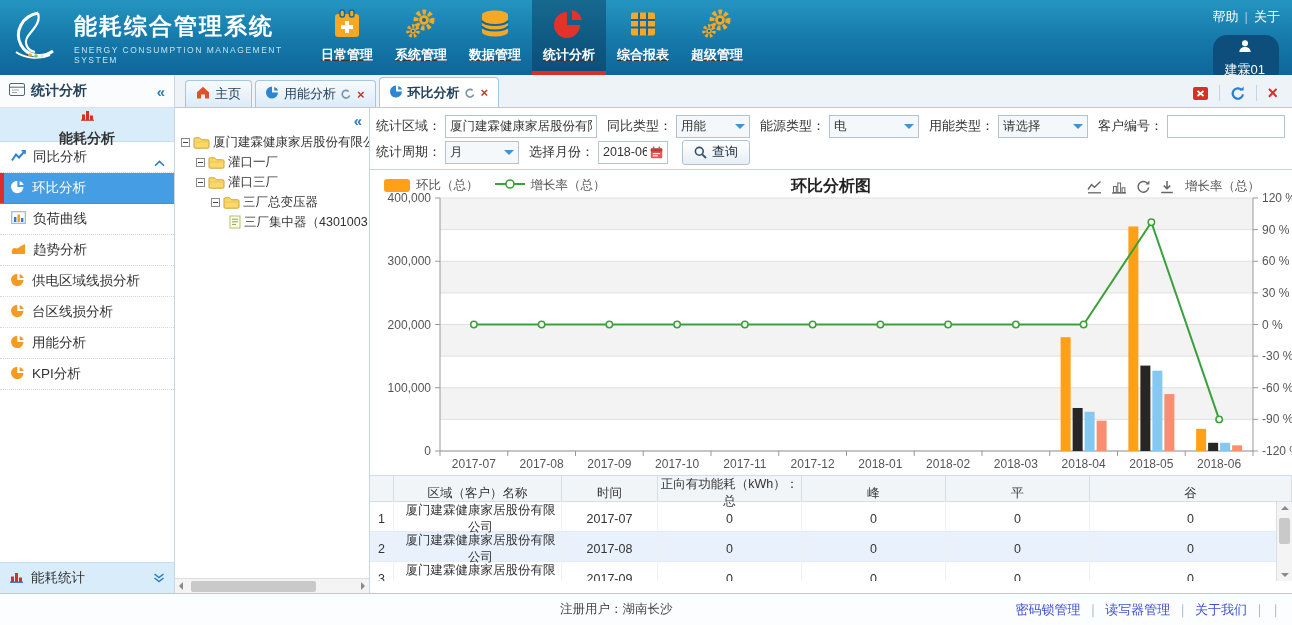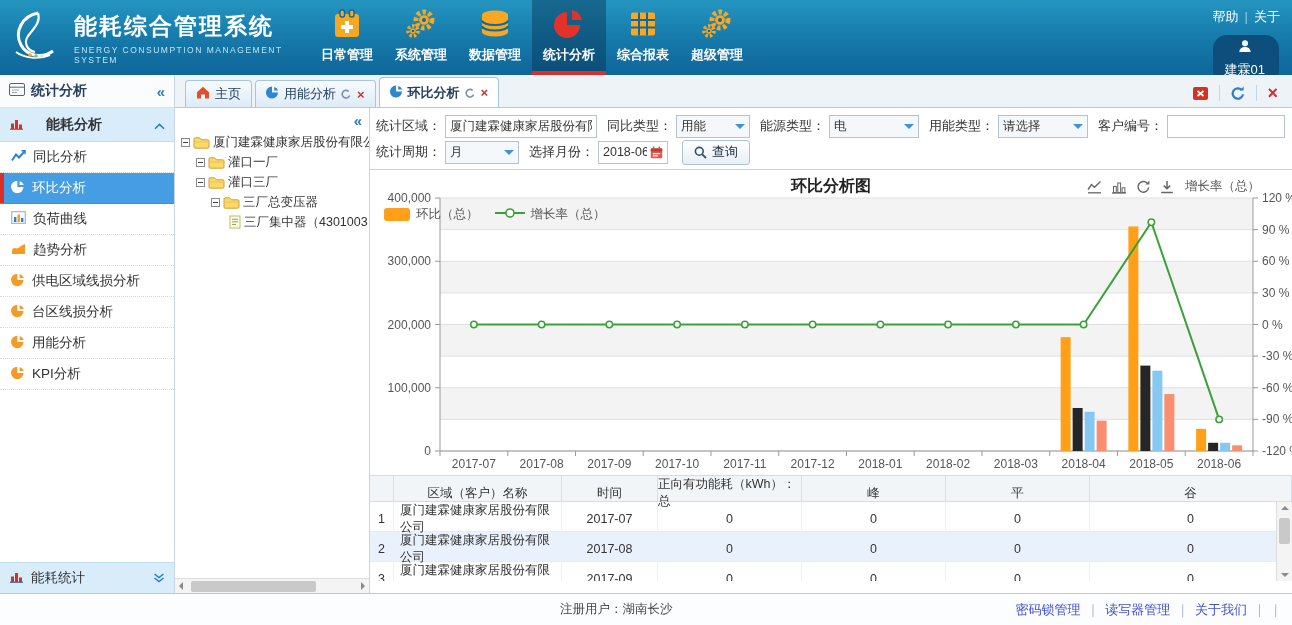--- a/index.html
+++ b/index.html
@@ -6,35 +6,35 @@
   html,body { width:1292px; height:625px; overflow:hidden; font-family:"Liberation Sans","DejaVu Sans",sans-serif; font-size:13px; color:#333; background:#fff; }
   .app { position:relative; width:1292px; height:625px; }
 
   
   .header { position:absolute; left:0; top:0; width:100%; height:75px; background:linear-gradient(180deg,#2495c0 0%,#1578a9 55%,#0f6699 100%); display:flex; align-items:center; }
   .logo-wrap { display:flex; align-items:center; padding-left:8px; width:300px; }
   .logo-text { margin-left:6px; }
   .logo-title { color:#fff; font-size:23px; font-weight:bold; letter-spacing:2px; }
   .logo-sub { color:#bfe3ef; font-size:8.5px; letter-spacing:1.5px; margin-top:3px; }
   .nav { display:flex; height:75px; margin-left:10px; }
-  .nav-item { position:relative; width:74px; height:75px; display:flex; flex-direction:column; align-items:center; justify-content:flex-start; padding-top:9px; cursor:pointer; }
+  .nav-item { position:relative; width:74px; height:75px; display:flex; flex-direction:column; align-items:center; justify-content:flex-start; padding-top:9px; cursor:pointer;text-decoration:underline; }
   .nav-item .nav-label { color:#fff; font-size:13px; font-weight:bold; margin-top:4px; }
   .nav-item.active { background:rgba(6,52,84,.45); }
   .nav-item.active::after { content:""; position:absolute; left:0; bottom:0; width:100%; height:4px; background:#d92f28; }
   .hdr-right { position:absolute; right:12px; top:8px; }
   .hdr-links { color:#fff; font-size:13px; }
   .hdr-links span.lnk { cursor:pointer; }
   .hdr-links .sep { color:#9cc9de; margin:0 6px; }
   .user-pill { margin-top:9px; background:#0d4e7c; border-radius:14px; padding:4px 14px 5px 12px; color:#fff; display:inline-flex; align-items:center; gap:5px; cursor:pointer; font-size:13px;flex-direction:column; }
 
   
   .sidebar { position:absolute; left:0; top:75px; width:175px; bottom:32px; background:#fff; border-right:1px solid #c7d6e4; }
   .sb-header { height:33px; display:flex; align-items:center; padding:0 9px; border-bottom:1px solid #d9e2ec; background:#fbfcfd; font-weight:bold; font-size:14px; color:#26415c; gap:6px; }
   .sb-collapse { margin-left:auto; color:#2a7fc0; font-weight:bold; font-size:15px; cursor:pointer; }
-  .sb-group { height:34px; display:flex; align-items:center; gap:22px; padding:0 9px; background:#d9ecfa; border-bottom:1px solid #c2dcf0; font-weight:bold; font-size:14px; color:#333; cursor:pointer; }
+  .sb-group { height:34px; display:flex; align-items:center; gap:6px; padding:0 9px; background:#d9ecfa; border-bottom:1px solid #c2dcf0; font-weight:bold; font-size:14px; color:#333; cursor:pointer;flex-direction:column; }
   .sb-group .chev { margin-left:auto; }
   .sb-item { height:31px; display:flex; align-items:center; gap:7px; padding-left:11px; border-bottom:1px dotted #d8d8d8; font-size:13.5px; cursor:pointer; position:relative; }
   .sb-item.active { background:#459ee3; color:#fff; border-bottom:1px solid #3c92d4; }
   .sb-item.active::before { content:""; position:absolute; left:0; top:0; bottom:0; width:4px; background:#d92f28; }
   .sb-bottom { position:absolute; left:0; right:0; bottom:0; height:31px; display:flex; align-items:center; gap:7px; padding:0 9px; background:#d9ecfa; border-top:1px solid #c2dcf0; font-size:13.5px; cursor:pointer; }
   .sb-bottom .chev { margin-left:auto; }
 
   
   .right-region { position:absolute; left:175px; top:75px; right:0; bottom:32px; }
   .tabbar { height:33px; background:#eef3f8; border-bottom:1px solid #aecde8; display:flex; align-items:flex-end; padding-left:10px; gap:3px; }
@@ -64,30 +64,30 @@
   .f-lab { color:#333; margin:0 4px 0 10px; }
   .f-row .f-lab:first-child { margin-left:0; }
   .ctl { height:23px; border:1px solid #b4c3d1; background:#fff; display:inline-flex; align-items:center; padding:0 4px; font-size:12.5px; color:#333; overflow:hidden; white-space:nowrap; }
   .ctl.sel { background:#f4f8fb; justify-content:space-between; cursor:pointer; }
   .ctl.date { justify-content:space-between; cursor:pointer; }
   .chev-dn { width:0; height:0; border:5px solid transparent; border-top-color:#3f94d8; margin-top:5px; margin-left:4px; }
   .btn-query { height:25px; margin-left:14px; padding:0 11px; border:1px solid #aec2d6; border-radius:3px; background:linear-gradient(180deg,#ffffff,#e7eef5); display:inline-flex; align-items:center; gap:5px; cursor:pointer; font-size:13px; color:#234; }
 
   
   .chart-panel { position:relative; height:305px; background:#fff; }
-  .legend { position:absolute; left:14px; top:7px; display:flex; align-items:center; gap:16px; z-index:2;margin-top:29px; }
+  .legend { position:absolute; left:14px; top:7px; display:flex; align-items:center; gap:16px; z-index:2; }
   .leg-item { display:flex; align-items:center; gap:6px; font-size:12.5px; color:#555; cursor:pointer; }
   .leg-swatch { width:26px; height:13px; border-radius:3px; }
   .chart-title { position:absolute; left:0; top:6px; width:100%; text-align:center; font-size:16px; font-weight:bold; color:#222; z-index:1; }
   .toolbox { position:absolute; right:32px; top:8px; display:flex; align-items:center; gap:9px; z-index:2; }
   .toolbox .tbi { cursor:pointer; display:inline-flex; }
   .toolbox .axis-name { font-size:12.5px; color:#555; margin-left:2px; }
 
   
-  .dtable { position:relative; height:106px; overflow:hidden; border-top:1px solid #cfdceb; }
+  .dtable { position:relative; height:106px; overflow:hidden; border-top:1px solid #cfdceb;text-align:center; }
   .t-head,.t-row { display:grid; grid-template-columns:24px 168px 96px 144px 144px 144px 1fr; }
   .t-head { height:26px; background:#f2f5f8; border-bottom:1px solid #d5dde6; font-size:12.5px; }
   .t-head .tc { display:flex; align-items:center; justify-content:center; border-right:1px solid #d5dde6; color:#333; }
   .t-row { height:30px; border-bottom:1px solid #e6ecf3; font-size:12.5px; cursor:pointer; }
   .t-row .tc { display:flex; align-items:center; justify-content:center; border-right:1px solid #edf1f6; color:#333; }
   .t-row .tc.name { justify-content:flex-start; padding-left:6px; }
   .t-row.stripe { background:#e9f2fc; }
   .vbar { position:absolute; right:0; top:26px; bottom:0; width:16px; background:#f4f4f4; border-left:1px solid #ddd; }
   .vbar .thumb { position:absolute; left:2px; top:16px; width:11px; height:26px; background:#c9c9c9; border-radius:2px; cursor:pointer; }
   .vArrowU,.vArrowD { position:absolute; left:3.5px; width:0; height:0; border:4.5px solid transparent; cursor:pointer; }

